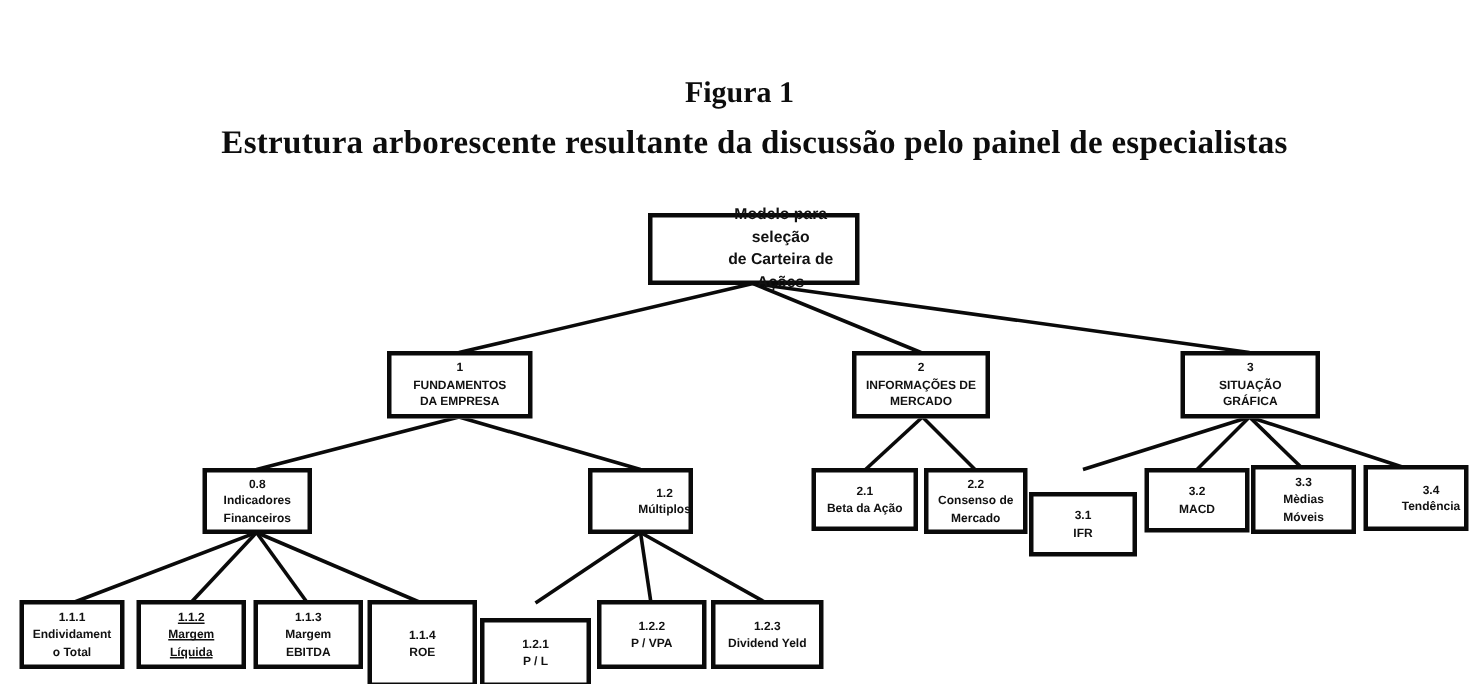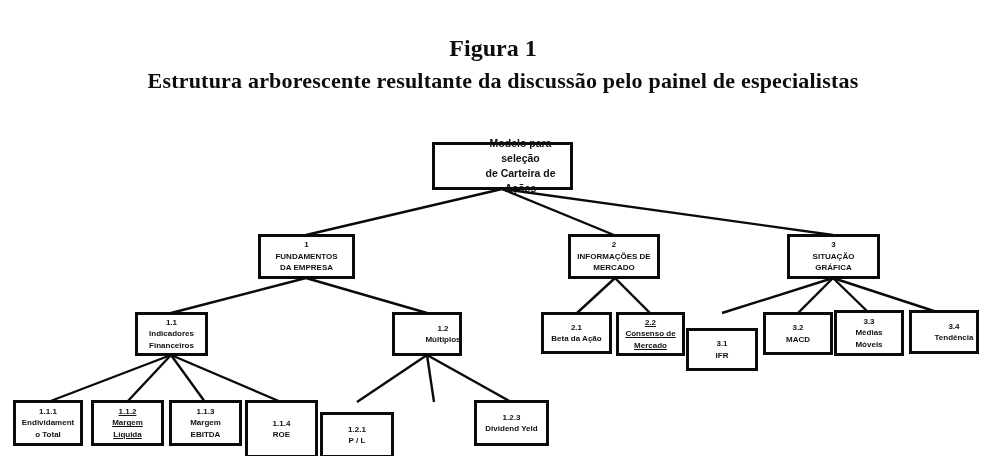--- a/index.html
+++ b/index.html
@@ -14,22 +14,23 @@
   .caption {
     position: absolute;
     left: 0; top: 34px;
     width: 986px;
     text-align: center;
     color: #0d0d0d;
     font-family: "Liberation Serif", serif;
     font-weight: bold;
   }
   .caption-title {
-    font-size: 24px;
+    font-size: 20px;
     line-height: 28px;
+    margin-top: 14px;
   }
   .caption-subtitle {
     font-size: 22px;
     line-height: 30px;
     margin-top: 4px;
     letter-spacing: 0.2px;
     padding-left: 20px;
   }
   .connectors {
     position: absolute;
@@ -105,28 +106,28 @@
   <div class="node" style="left:258px; top:234px; width:97px; height:45px;">1
 FUNDAMENTOS
 DA EMPRESA</div>
   <div class="node" style="left:568px; top:234px; width:92px; height:45px;">2
 INFORMAÇÕES DE
 MERCADO</div>
   <div class="node" style="left:787px; top:234px; width:93px; height:45px;">3
 SITUAÇÃO
 GRÁFICA</div>
 
-  <div class="node" style="left:135px; top:312px; width:73px; height:44px;">1.1
+  <div class="node" style="left:135px; top:312px; width:73px; height:44px;">0.8
 Indicadores
 Financeiros</div>
   <div class="node" style="left:392px; top:312px; width:70px; height:44px;padding-left:32px;">1.2
 Múltiplos</div>
   <div class="node" style="left:541px; top:312px; width:71px; height:42px;">2.1
 Beta da Ação</div>
-  <div class="node" style="left:616px; top:312px; width:69px; height:44px;text-decoration:underline;">2.2
+  <div class="node" style="left:616px; top:312px; width:69px; height:44px;">2.2
 Consenso de
 Mercado</div>
   <div class="node" style="left:686px; top:328px; width:72px; height:43px;">3.1
 IFR</div>
   <div class="node" style="left:763px; top:312px; width:70px; height:43px;">3.2
 MACD</div>
   <div class="node" style="left:834px; top:310px; width:70px; height:46px;">3.3
 Mèdias
 Móveis</div>
   <div class="node" style="left:909px; top:310px; width:70px; height:44px;padding-left:20px;">3.4
@@ -138,16 +139,18 @@
   <div class="node" style="left:91px;  top:400px; width:73px; height:46px;text-decoration:underline;">1.1.2
 Margem
 Líquida</div>
   <div class="node" style="left:169px; top:400px; width:73px; height:46px;">1.1.3
 Margem
 EBITDA</div>
   <div class="node" style="left:245px; top:400px; width:73px; height:58px;">1.1.4
 ROE</div>
   <div class="node" style="left:320px; top:412px; width:74px; height:46px;">1.2.1
 P / L</div>
+  <div class="node" style="left:398px; top:400px; width:73px; height:46px;">1.2.2
+P / VPA</div>
   <div class="node" style="left:474px; top:400px; width:75px; height:46px;">1.2.3
 Dividend Yeld</div>
 
 </div>
 
 </body></html>

